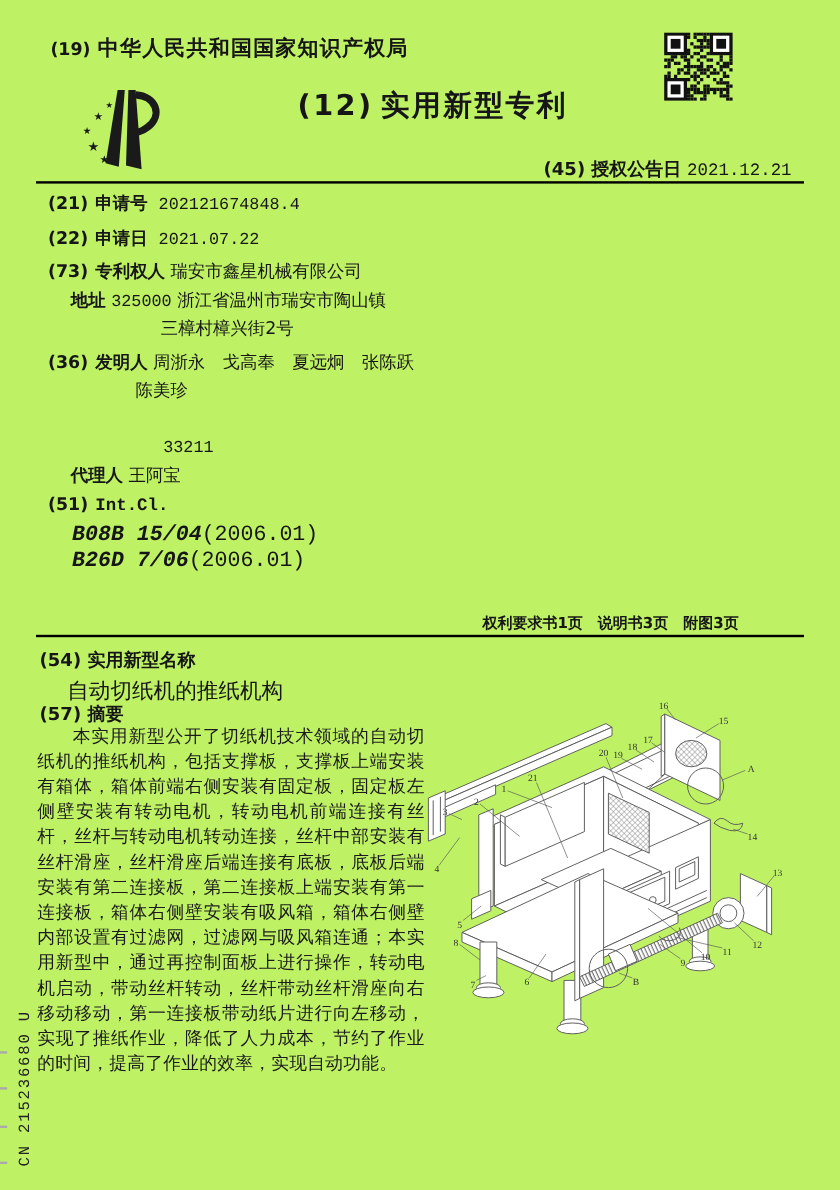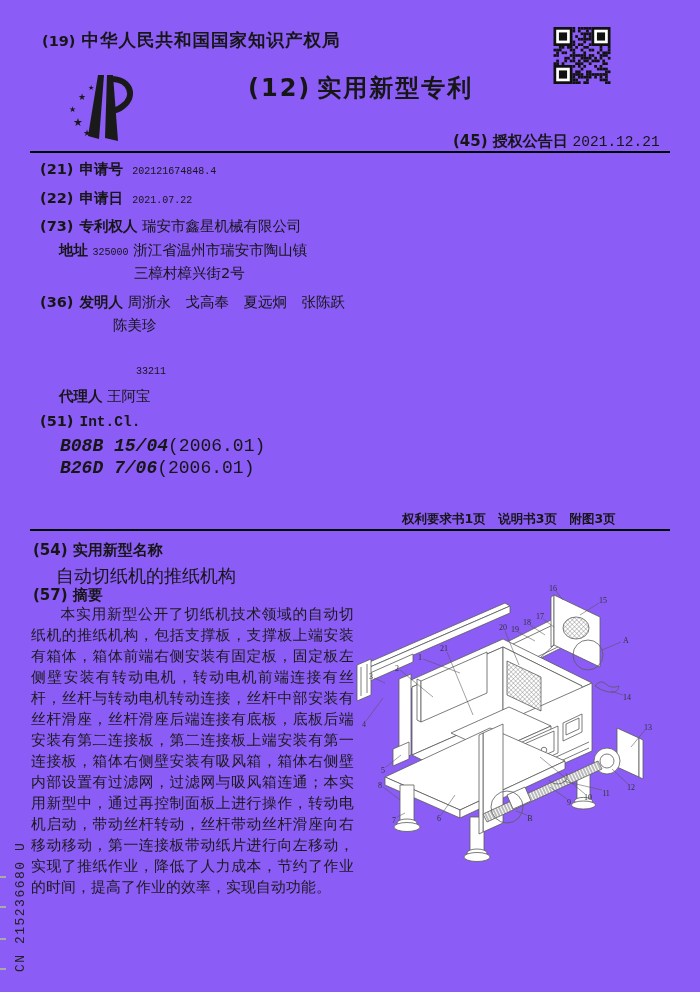--- a/index.html
+++ b/index.html
@@ -1,24 +1,24 @@
 <!DOCTYPE html>
 <html><head>
 <meta charset="utf-8">
 <style>
   html,body{margin:0;padding:0;background:#e8e8e8;}
-  .page{position:relative;width:700px;height:992px;background:#8b5cf6;overflow:hidden;
+  .page{position:relative;width:700px;height:992px;background:#bef264;overflow:hidden;
         font-family:"DejaVu Sans","Liberation Sans",sans-serif;color:#161616;text-decoration:underline;}
   .abs{position:absolute;}
   .b{font-weight:bold;}
   .mono{font-family:"Liberation Mono","DejaVu Sans Mono",monospace;}
   .code{font-weight:bold;margin-right:6px;}
   .lbl{font-weight:bold;text-align:right;}
   .row{font-size:14.5px;white-space:pre;}
-  .val{font-size:10px;text-align:center;}
+  .val{font-size:14px;text-align:center;}
   .hr{position:absolute;left:30px;width:640px;background:#000;}
   .office{font-size:17.5px;letter-spacing:1px;}
   .doctitle{font-size:24px;letter-spacing:2px;}
   .pubrow{font-size:15px;white-space:pre;}
   .pubrow .mono{font-size:14.5px;}
   .clsrow{font-size:18px;white-space:pre;}
   .cls{font-style:italic;font-weight:bold;}
   .sec-code{font-size:15px;font-weight:bold;white-space:pre;}
   .abstract{width:323px;font-size:14.8px;line-height:21px;text-align:justify;
             text-indent:2em;letter-spacing:0.2px;color:#1b1b1b;}

